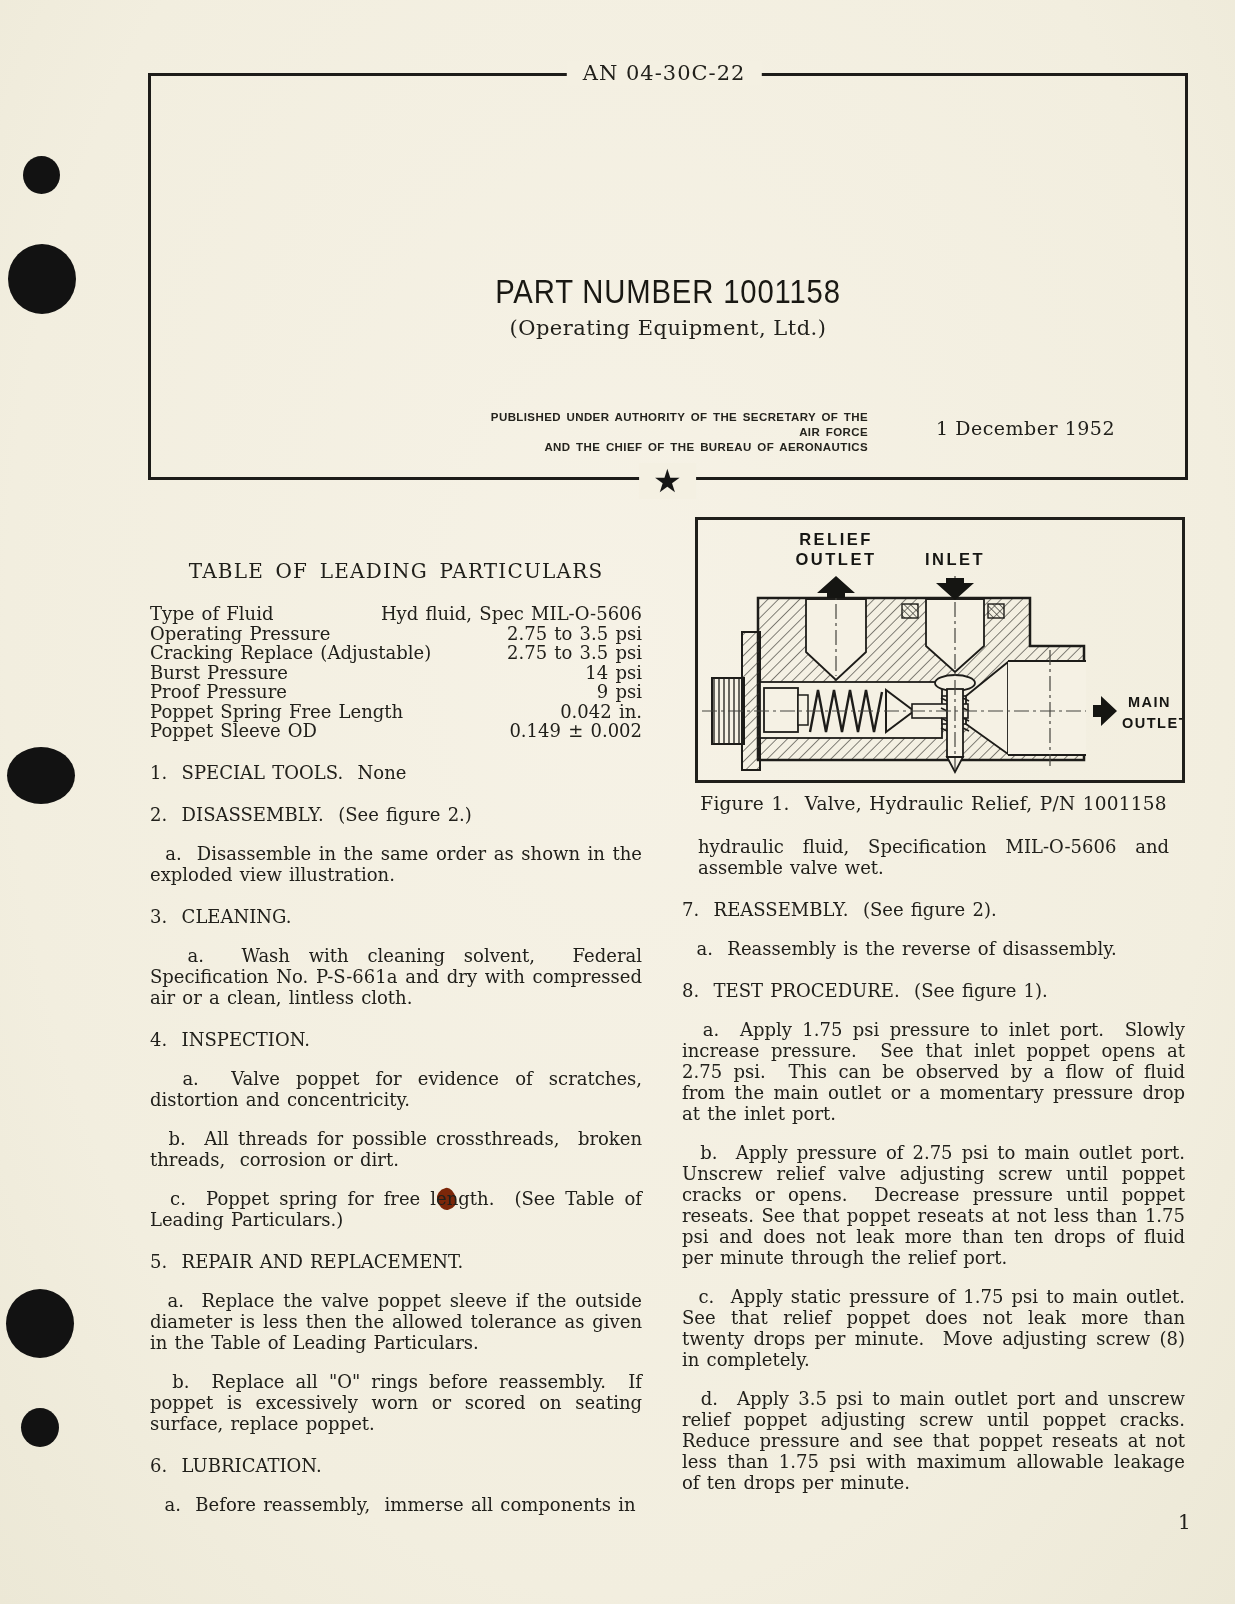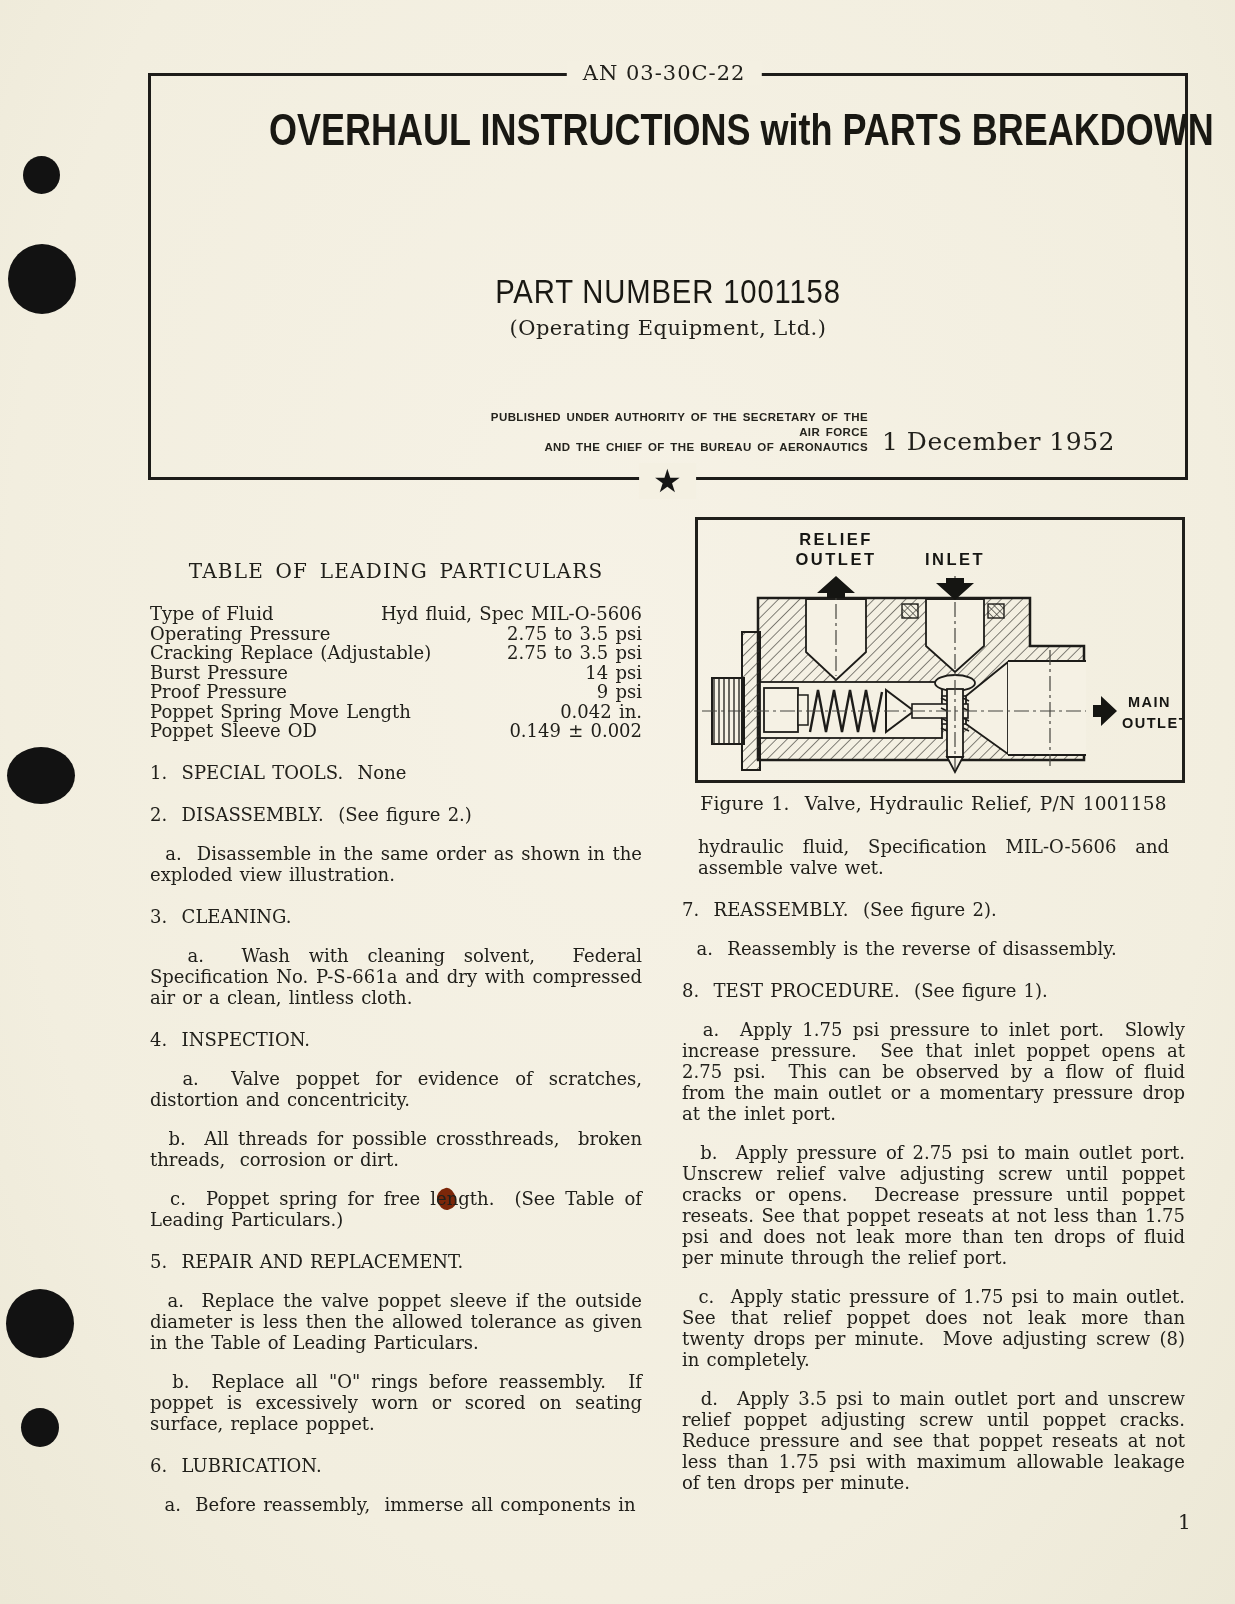--- a/index.html
+++ b/index.html
@@ -33,21 +33,21 @@
   .t2{top:136px;}
   .t2 > span{font-size:42px;font-weight:400;letter-spacing:1px;transform:scaleX(.84);transform-origin:center;}
   .t3{top:196px;}
   .t3 > span{font-size:34px;font-weight:400;letter-spacing:1px;transform:scaleX(.86);transform-origin:center;}
   .mfr{top:240px;font-size:21px;letter-spacing:.5px;}
   .authority{
     position:absolute;top:334px;left:317px;width:400px;text-align:right;
     font-family:"Liberation Sans",sans-serif;font-weight:700;font-size:11.5px;line-height:15px;
     letter-spacing:.4px;word-spacing:2px;color:#24231d;white-space:pre-wrap;
   }
-  .pub-date{position:absolute;top:351px;right:70px;font-size:25px;letter-spacing:.5px;}
+  .pub-date{position:absolute;top:341px;right:70px;font-size:19px;letter-spacing:.5px;}
   
   .col{position:absolute;font-size:18px;line-height:21px;text-align:justify;word-spacing:1.5px;}
   .col-left{left:150px;top:522px;width:492px;margin-top:32px;}
   .col-right{left:682px;top:517px;width:503px;}
   .tlp-title{text-align:center;font-size:20px;letter-spacing:1.2px;word-spacing:4px;margin:7px 0 22px 0;white-space:pre-wrap;}
   .tlp{margin-bottom:4px;}
   .tlp-row{display:flex;justify-content:space-between;line-height:19.5px;}
   .tlp-row .lab{white-space:nowrap;}
   .tlp-row .val{white-space:nowrap;text-align:right;}
   p.h{margin:21px 0 0 0;white-space:pre-wrap;}
@@ -68,22 +68,21 @@
 
   <div class="hole" style="left:23px;top:156px;width:37px;height:38px;"></div>
   <div class="hole" style="left:8px;top:244px;width:68px;height:70px;"></div>
   <div class="hole" style="left:7px;top:747px;width:68px;height:57px;"></div>
   <div class="hole" style="left:6px;top:1289px;width:68px;height:69px;"></div>
   <div class="hole" style="left:21px;top:1408px;width:38px;height:39px;"></div>
 
   <div class="stain"></div>
 
   <div class="titlebox">
-    <span class="doc-number">AN 03-30C-22</span>
-    <div class="mast-line t1"><span>OVERHAUL INSTRUCTIONS with PARTS BREAKDOWN</span></div>
+    <span class="doc-number">AN 04-30C-22</span>
     <div class="mast-line t3"><span>PART NUMBER 1001158</span></div>
     <div class="mast-line mfr">(Operating Equipment, Ltd.)</div>
     <div class="authority">PUBLISHED UNDER AUTHORITY OF THE SECRETARY OF THE AIR FORCE
 AND THE CHIEF OF THE BUREAU OF AERONAUTICS</div>
     <div class="pub-date">1 December 1952</div>
     <span class="star-break">★</span>
   </div>
 
   <div class="col col-left">
     <div class="tlp-title">TABLE OF LEADING PARTICULARS</div>
@@ -102,21 +101,21 @@
         </div>
       <div class="tlp-row">
           <span class="lab">Burst Pressure</span>
           <span class="val">14 psi</span>
         </div>
       <div class="tlp-row">
           <span class="lab">Proof Pressure</span>
           <span class="val">9 psi</span>
         </div>
       <div class="tlp-row">
-          <span class="lab">Poppet Spring Move Length</span>
+          <span class="lab">Poppet Spring Free Length</span>
           <span class="val">0.042 in.</span>
         </div>
       <div class="tlp-row">
           <span class="lab">Poppet Sleeve OD</span>
           <span class="val">0.149 ± 0.002</span>
         </div>
     </div>
     <p class="h">1.  SPECIAL TOOLS.  None</p>
     <p class="h">2.  DISASSEMBLY.  (See figure 2.)</p>
     <p class="p">  a.  Disassemble in the same order as shown in the exploded view illustration.</p>

